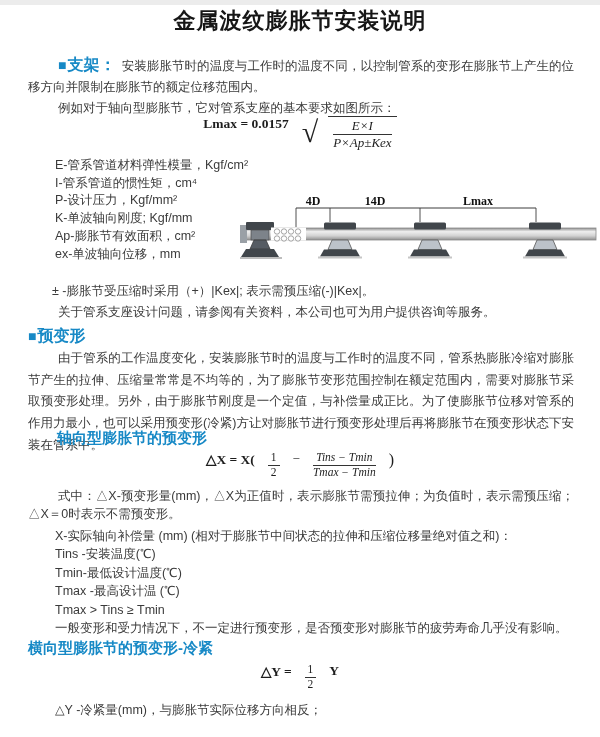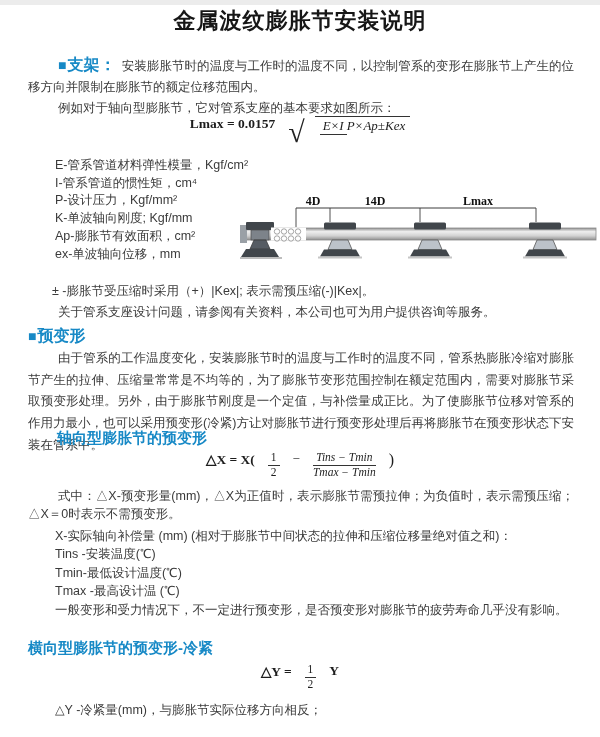--- a/index.html
+++ b/index.html
@@ -25,21 +25,21 @@
   .subtitle{color:#1789c6;font-size:15px;font-weight:bold;white-space:nowrap;}
   .def-line{font-size:12.5px;line-height:17.7px;white-space:nowrap;}
   .def-ind{padding-left:22px;}
   .note-line{font-size:12.5px;white-space:nowrap;}
   
   .formula{width:600px;text-align:center;font-family:"Liberation Serif",serif;color:#1d1d1d;font-size:13px;}
   .fwrap{display:inline-flex;align-items:flex-start;gap:13px;}
   .f-lhs{font-weight:bold;font-size:13.5px;white-space:nowrap;}
   .f-rhs{font-weight:bold;font-size:13.5px;}
   .radical{font-size:30px;font-weight:400;line-height:0.85;margin-right:-3px;transform:translateY(3px);color:#222;}
-  .radicand{display:inline-flex;flex-direction:row;border-top:1.4px solid #333;padding:1px 5px 0 5px;}
+  .radicand{display:inline-flex;flex-direction:column;border-top:1.4px solid #333;padding:1px 5px 0 5px;}
   .frac{display:inline-flex;flex-direction:column;text-align:center;font-size:11.5px;line-height:1.2;}
   .fnum{border-bottom:1px solid #333;padding:0 3px;}
   .it{font-style:italic;}
   .fparen{font-size:16px;}
 </style>
 </head>
 <body>
 
 <div class="abs topstrip"></div>
 
@@ -164,20 +164,21 @@
 
 <div class="abs" style="top:487px;left:28px;width:546px;">
   <p class="para indent" style="line-height:18.2px;font-size:12.5px;">式中：△X-预变形量(mm)，△X为正值时，表示膨胀节需预拉伸；为负值时，表示需预压缩；△X＝0时表示不需预变形。</p>
 </div>
 
 <div class="abs" style="top:527px;left:55px;">
   <div class="def-line" style="line-height:18.4px;">X-实际轴向补偿量 (mm) (相对于膨胀节中间状态的拉伸和压缩位移量绝对值之和)：</div>
   <div class="def-line" style="line-height:18.4px;">Tins -安装温度(℃)</div>
   <div class="def-line" style="line-height:18.4px;">Tmin-最低设计温度(℃)</div>
   <div class="def-line" style="line-height:18.4px;">Tmax -最高设计温 (℃)</div>
+  <div class="def-line" style="line-height:18.4px;">Tmax &gt; Tins ≥ Tmin</div>
   <div class="def-line" style="line-height:18.4px;">一般变形和受力情况下，不一定进行预变形，是否预变形对膨胀节的疲劳寿命几乎没有影响。</div>
 </div>
 
 <div class="abs subtitle" style="top:639px;left:28px;">横向型膨胀节的预变形-冷紧</div>
 
 <div class="abs formula" style="top:663px;left:0;">
   <span class="fwrap">
     <span class="f-lhs">△Y =</span>
     <span class="frac">
       <span class="fnum">1</span>

